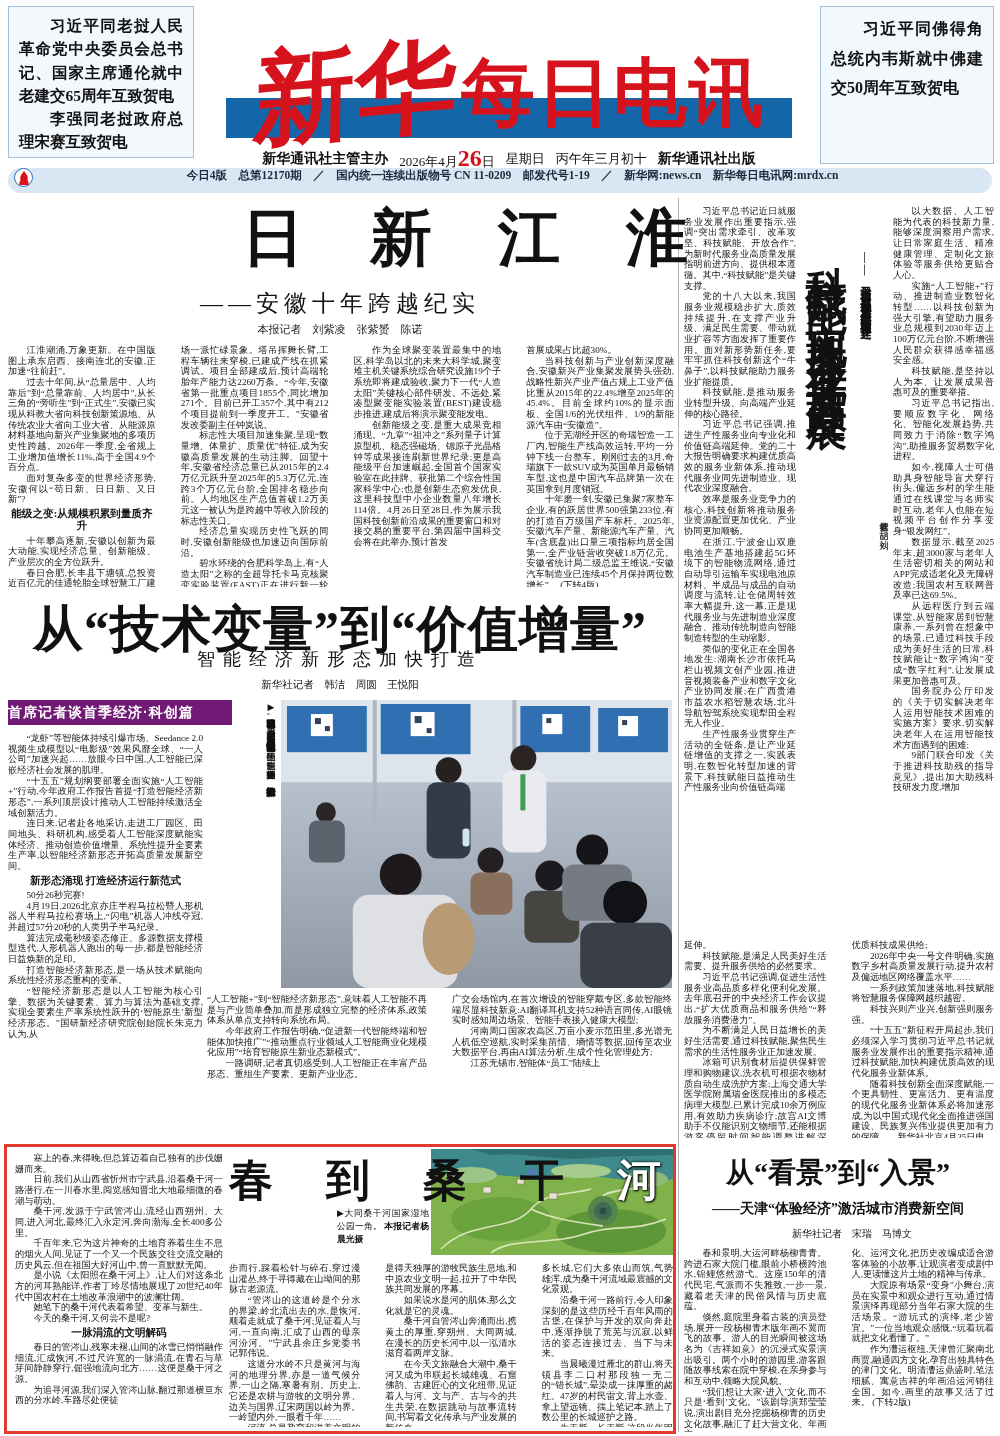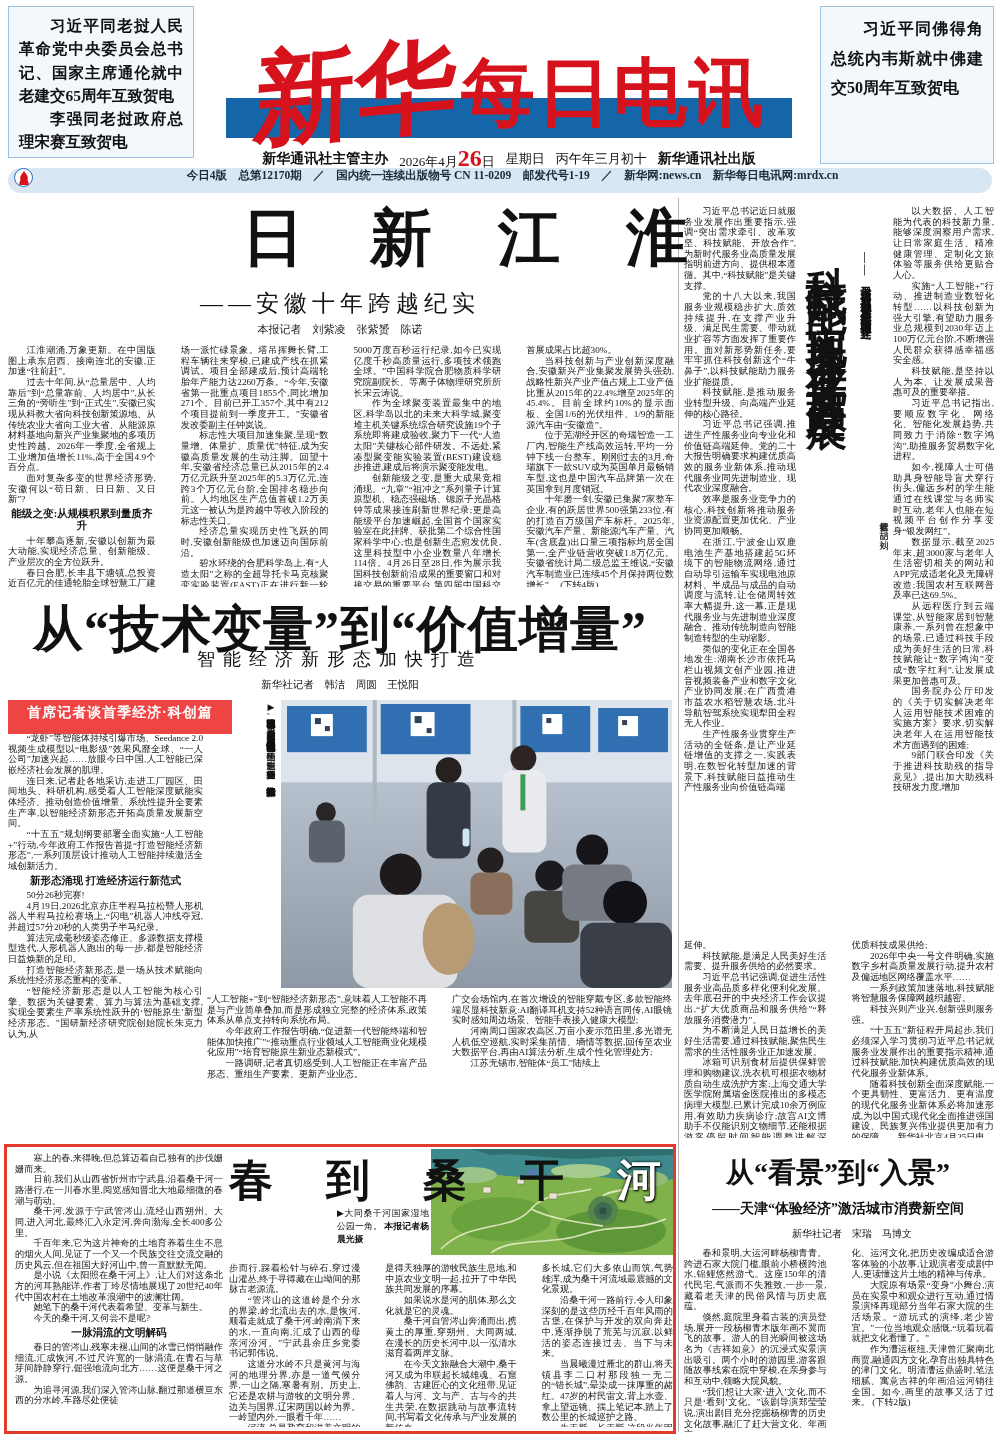--- a/index.html
+++ b/index.html
@@ -42,21 +42,21 @@
   
   #lead-headline { left:242px; top:204px; width:446px; height:72px; display:flex; justify-content:space-between; font-size:62px; font-weight:900; line-height:1.1; }
   #lead-subtitle { left:60px; top:288px; width:560px; text-align:center; font-size:23px; letter-spacing:5px; }
   #lead-byline { left:60px; top:322px; width:560px; text-align:center; font-size:11px; color:#222; }
   #lead-cols { left:8px; top:345px; width:666px; height:242px; }
 
   
   #tech-headline { left:20px; top:596px; width:640px; text-align:center; font-size:50px; font-weight:900; letter-spacing:1px; }
   #tech-subtitle { left:20px; top:647px; width:640px; text-align:center; font-size:18px; letter-spacing:8px; }
   #tech-byline { left:20px; top:678px; width:640px; text-align:center; font-size:10.5px; }
-  #tech-badge { left:8px; top:700px; width:224px; height:34px; background:#ef4444; color:#fff; font-size:14px; font-weight:bold; letter-spacing:1px; text-align:center; line-height:25px; font-family:"Liberation Sans",sans-serif; }
+  #tech-badge { left:8px; top:700px; width:224px; height:25px; background:#701a75; color:#fff; font-size:14px; font-weight:bold; letter-spacing:1px; text-align:left; line-height:25px; font-family:"Liberation Sans",sans-serif; }
   #tech-col1 { left:8px; top:733px; width:195px; height:407px; }
   #tech-caption { left:207px; top:702px; width:70px; height:288px; writing-mode:vertical-rl; font-size:9px; line-height:1.4; text-align:justify; overflow:hidden; }
   #tech-caption .credit { font-weight:bold; margin-top:6px; display:inline-block; }
   #photo1 { left:281px; top:700px; width:391px; height:288px; overflow:hidden; }
   #photo1 svg { display:block; width:100%; height:100%; }
   #tech-cols-bottom { left:207px; top:994px; width:465px; height:146px; }
 
   
   #svc-colA { left:684px; top:206px; width:112px; height:730px; }
   #svc-vhead { left:800px; top:234px; width:54px; height:714px; writing-mode:vertical-rl; font-size:41px; font-weight:900; letter-spacing:9px; line-height:54px; }
@@ -141,40 +141,39 @@
         <p class="para">十年攀高逐新,安徽以创新为最大动能,实现经济总量、创新能级、产业层次的全方位跃升。</p>
         <p class="para">春日合肥,长丰县下塘镇,总投资近百亿元的佳通轮胎全球智慧工厂建设现</p>
       </div>
     <div class="col bodytext">
         <p class="para noindent">场一派忙碌景象。塔吊挥舞长臂,工程车辆往来穿梭,已建成产线在抓紧调试。项目全部建成后,预计高端轮胎年产能力达2260万条。“今年,安徽省第一批重点项目1855个,同比增加271个。目前已开工357个,其中有212个项目提前到一季度开工。”安徽省发改委副主任钟岚说。</p>
         <p class="para">标志性大项目加速集聚,呈现“数量增、体量扩、质量优”特征,成为安徽高质量发展的生动注脚。回望十年,安徽省经济总量已从2015年的2.4万亿元跃升至2025年的5.3万亿元,连跨3个万亿元台阶,全国排名稳步向前。人均地区生产总值首破1.2万美元这一被认为是跨越中等收入阶段的标志性关口。</p>
         <p class="para">经济总量实现历史性飞跃的同时,安徽创新能级也加速迈向国际前沿。</p>
         <p class="para">碧水环绕的合肥科学岛上,有“人造太阳”之称的全超导托卡马克核聚变实验装置(EAST)正在进行新一轮的升级改造。“十年前,该装置创造了</p>
       </div>
     <div class="col bodytext">
-        <p class="para noindent">5000万度百秒运行纪录,如今已实现亿度千秒高质量运行,多项技术领跑全球。”中国科学院合肥物质科学研究院副院长、等离子体物理研究所所长宋云涛说。</p>
         <p class="para">作为全球聚变装置最集中的地区,科学岛以北的未来大科学城,聚变堆主机关键系统综合研究设施19个子系统即将建成验收,聚力下一代“人造太阳”关键核心部件研发。不远处,紧凑型聚变能实验装置(BEST)建设稳步推进,建成后将演示聚变能发电。</p>
         <p class="para">创新能级之变,是重大成果竞相涌现。“九章”“祖冲之”系列量子计算原型机、稳态强磁场、锶原子光晶格钟等成果接连刷新世界纪录;更是高能级平台加速崛起,全国首个国家实验室在此挂牌、获批第二个综合性国家科学中心;也是创新生态愈发优良,这里科技型中小企业数量八年增长114倍。4月26日至28日,作为展示我国科技创新前沿成果的重要窗口和对接交易的重要平台,第四届中国科交会将在此举办,预计首发</p>
       </div>
     <div class="col bodytext">
         <p class="para noindent">首展成果占比超30%。</p>
         <p class="para">当科技创新与产业创新深度融合,安徽新兴产业集聚发展势头强劲,战略性新兴产业产值占规上工业产值比重从2015年的22.4%增至2025年的45.4%。目前全球约10%的显示面板、全国1/6的光伏组件、1/9的新能源汽车由“安徽造”。</p>
         <p class="para">位于芜湖经开区的奇瑞智造一工厂内,智能生产线高效运转,平均一分钟下线一台整车。刚刚过去的3月,奇瑞旗下一款SUV成为英国单月最畅销车型,这也是中国汽车品牌第一次在英国拿到月度销冠。</p>
         <p class="para">十年磨一剑,安徽已集聚7家整车企业,有的跃居世界500强第233位,有的打造百万级国产车标杆。2025年,安徽汽车产量、新能源汽车产量、汽车(含底盘)出口量三项指标均居全国第一,全产业链营收突破1.8万亿元。安徽省统计局二级总监王维说,“安徽汽车制造业已连续45个月保持两位数增长”。 (下转4版)</p>
       </div>
   </div>
 
   <div class="abs" id="tech-headline">从“技术变量”到“价值增量”</div>
   <div class="abs" id="tech-subtitle">智能经济新形态加快打造</div>
   <div class="abs" id="tech-byline">新华社记者　韩洁　周圆　王悦阳</div>
   <div class="abs" id="tech-badge">首席记者谈首季经济·科创篇</div>
   <div class="abs bodytext" id="tech-col1">
       <p class="para">“龙虾”等智能体持续引爆市场、Seedance 2.0视频生成模型以“电影级”效果风靡全球、“一人公司”加速兴起……放眼今日中国,人工智能已深嵌经济社会发展的肌理。</p>
+      <p class="para">“十五五”规划纲要部署全面实施“人工智能+”行动,今年政府工作报告首提“打造智能经济新形态”,一系列顶层设计推动人工智能持续激活全域创新活力。</p>
       <p class="para">连日来,记者赴各地采访,走进工厂园区、田间地头、科研机构,感受着人工智能深度赋能实体经济、推动创造价值增量、系统性提升全要素生产率,以智能经济新形态开拓高质量发展新空间。</p>
-      <p class="para">“十五五”规划纲要部署全面实施“人工智能+”行动,今年政府工作报告首提“打造智能经济新形态”,一系列顶层设计推动人工智能持续激活全域创新活力。</p>
       <div class="subhead">新形态涌现 打造经济运行新范式</div>
       <p class="para">50分26秒完赛!</p>
       <p class="para">4月19日,2026北京亦庄半程马拉松暨人形机器人半程马拉松赛场上,“闪电”机器人冲线夺冠,并超过57分20秒的人类男子半马纪录。</p>
       <p class="para">算法完成毫秒级姿态修正、多源数据支撑模型迭代,人形机器人跑出的每一步,都是智能经济日益焕新的足印。</p>
       <p class="para">打造智能经济新形态,是一场从技术赋能向系统性经济形态重构的变革。</p>
       <p class="para">“智能经济新形态是以人工智能为核心引擎、数据为关键要素、算力与算法为基础支撑,实现全要素生产率系统性跃升的‘智能原生’新型经济形态。”国研新经济研究院创始院长朱克力认为,从</p>
     </div>
 
   <div class="abs" id="tech-caption">
     <span>▶求职者在湖南师范大学招聘会现场查看岗位需求。四月十八日,湖南省启动“智汇潇湘 才聚湖南”二〇二六年促进高校毕业生就业创业行动暨全省联动综合性招聘活动,活动在湖南九所高校举办人工智能、生物医药、先进制造、文旅行业专场招聘会。</span>
@@ -339,21 +338,21 @@
         <rect x="96" y="20" width="10" height="7" fill="#4f7fae"></rect>
       </svg>
     </div>
     <div id="sg-caption">
       <span>▶大同桑干河国家湿地公园一角。</span>
       <span class="credit">本报记者杨晨光摄</span>
     </div>
     <div class="cols" id="sg-cols">
       <div class="col bodytext">
           <p class="para noindent">步而行,踩着松针与碎石,穿过漫山灌丛,终于寻得藏在山坳间的那脉古老源流。</p>
-          <p class="para">“管涔山的这道岭是个分水的界梁,岭北流出去的水,是恢河,顺着走就成了桑干河;岭南淌下来的水,一直向南,汇成了山西的母亲河汾河。”宁武县余庄乡党委书记郭伟说。</p>
+          <p class="para">“管涔山的这道岭是个分水的界梁,岭北流出去的水,是恢河,顺着走就成了桑干河;见证着人与河,一直向南,汇成了山西的母亲河汾河。”宁武县余庄乡党委书记郭伟说。</p>
           <p class="para">这道分水岭不只是黄河与海河的地理分界,亦是一道气候分界,一山之隔,寒暑有别。历史上,它还是农耕与游牧的文明分界、边关与国界,辽宋两国以岭为界。一岭望内外,一眼看千年……</p>
           <p class="para">河流,总是孕育和滋养文明的伟大母亲。</p>
         </div>
       <div class="col bodytext">
           <p class="para noindent">是得天独厚的游牧民族生息地,和中原农业文明一起,拉开了中华民族共同发展的序幕。</p>
           <p class="para">如果说水是河的肌体,那么文化就是它的灵魂。</p>
           <p class="para">桑干河自管涔山奔涌而出,携黄土的厚重,穿朔州、大同两城,在漫长的历史长河中,以一泓清水滋育着两岸文脉。</p>
           <p class="para">在今天文旅融合大潮中,桑干河又成为串联起长城雄魂、石窟佛韵、古建匠心的文化纽带,见证着人与河、文与产、古与今的共生共荣,在数据跳动与故事流转间,书写着文化传承与产业发展的新传奇。</p>
           <p class="para">长城,是屹立在晋北大地的历史脊梁。</p>
         </div>

